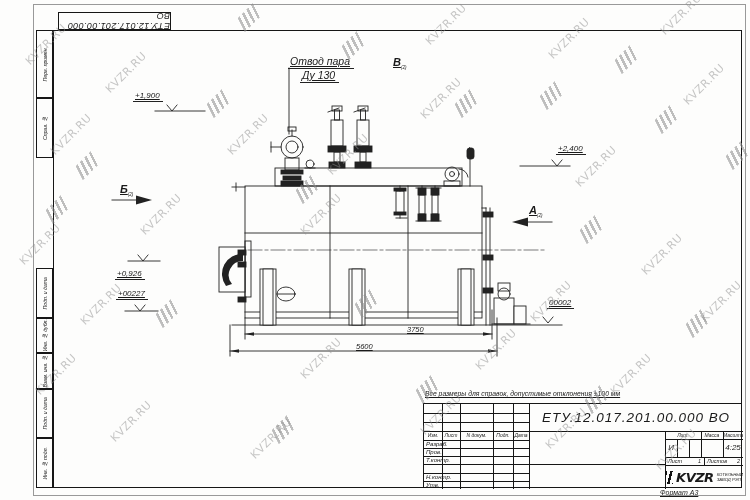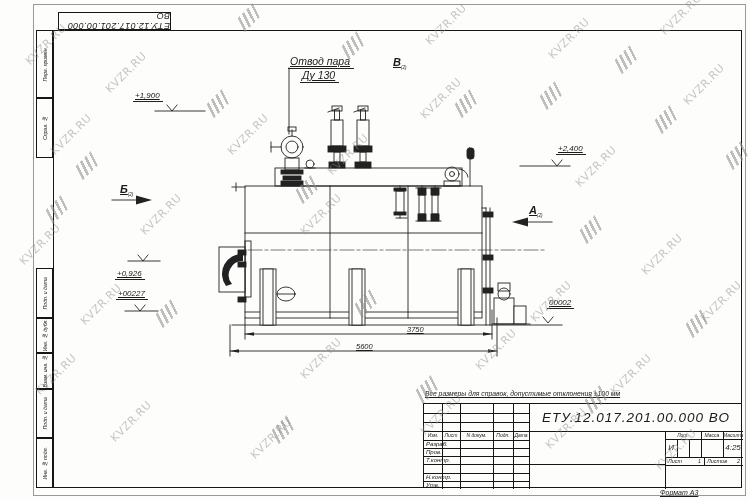--- a/index.html
+++ b/index.html
@@ -286,20 +286,28 @@
 
   <div class="cell" style="left:241px;top:53px;width:39px;height:8px;font-size:5.5px;line-height:8px;display:flex;justify-content:space-between;padding:0 3px;box-sizing:border-box;">
     <span>Лист</span>
       <span>1</span>
   </div>
   <div class="cell" style="left:280px;top:53px;width:39px;height:8px;font-size:5.5px;line-height:8px;display:flex;justify-content:space-between;padding:0 3px;box-sizing:border-box;">
     <span>Листов</span>
       <span>2</span>
   </div>
 
+  <div class="cell company">
+    <div class="logo-stripes"></div>
+    <span class="logo-word">KVZR</span>
+    <span class="logo-sub">
+      <span>КОТЕЛЬНЫЙ</span>
+      <span>ЗАВОД РЭП</span>
+    </span>
+  </div>
 </div>
 
 <span class="ann fmt" style="left:660px;top:489px;">Формат А3</span>
 
 <span class="wm" style="left:20px;top:38px;">KVZR.RU</span>
 <span class="wm" style="left:100px;top:66px;">KVZR.RU</span>
 <span class="wm" style="left:45px;top:128px;">KVZR.RU</span>
 <span class="wm" style="left:222px;top:128px;">KVZR.RU</span>
 <span class="wm" style="left:420px;top:18px;">KVZR.RU</span>
 <span class="wm" style="left:543px;top:32px;">KVZR.RU</span>

